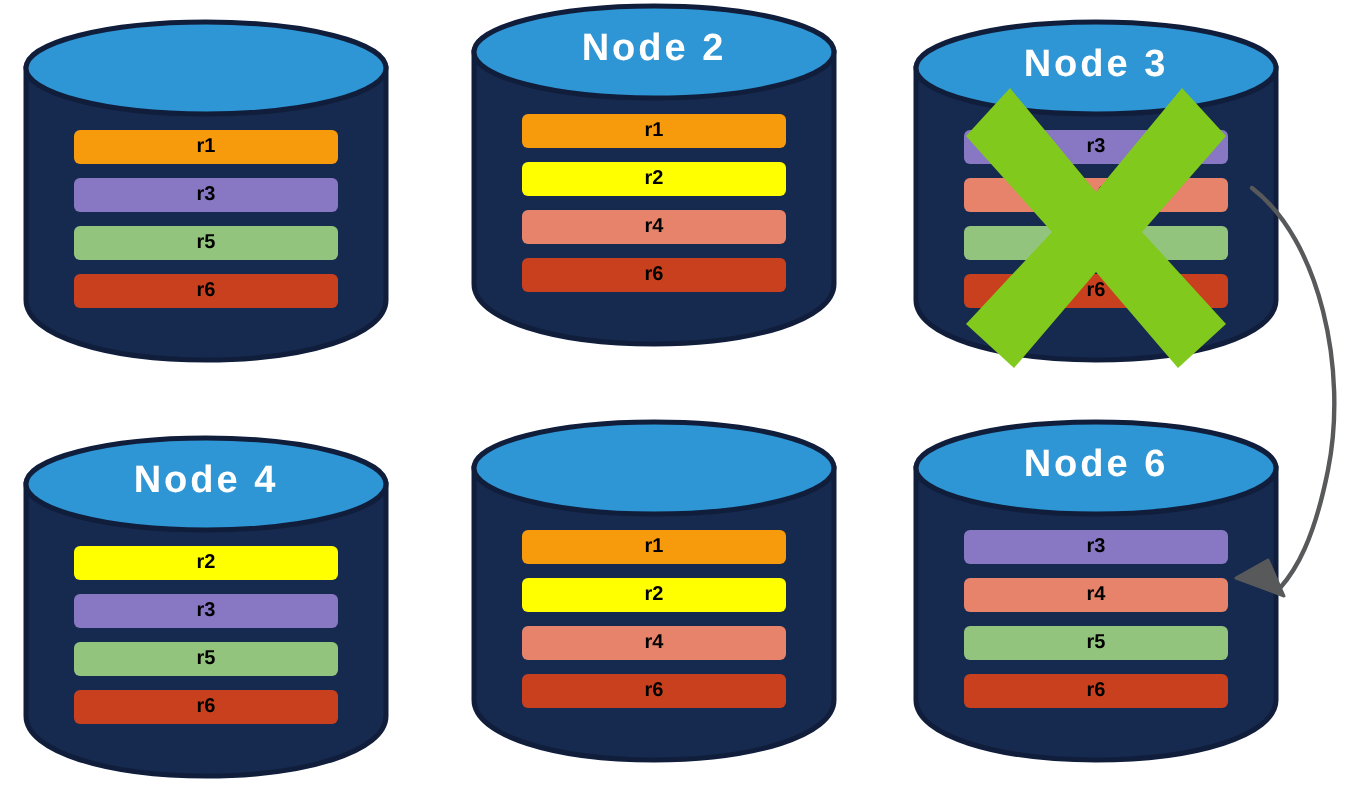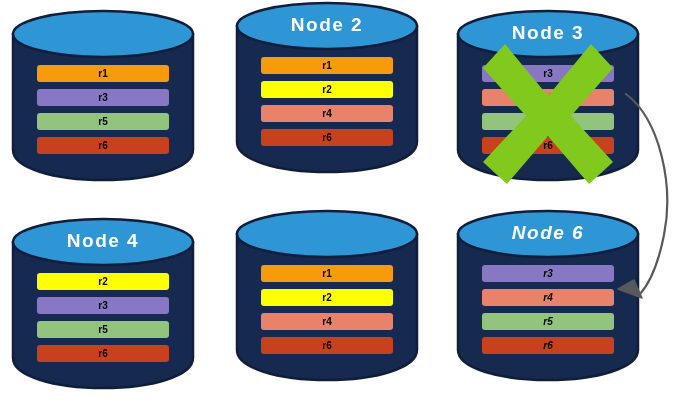--- a/index.html
+++ b/index.html
@@ -146,21 +146,21 @@
           <path d="M 3 26 L 3 142 C 3 160, 44 172, 93 172 C 142 172, 183 160, 183 142 L 183 26 Z" fill="#16294F" stroke="#101E3C" stroke-width="2.5"></path>
           <ellipse cx="93" cy="26" rx="90" ry="23" fill="#2E96D4" stroke="#101E3C" stroke-width="2.5"></ellipse>
         </svg>
         <div class="bars">
           <div class="bar" style="background: rgb(247, 154, 11);">r1</div>
           <div class="bar" style="background: rgb(255, 255, 0);">r2</div>
           <div class="bar" style="background: rgb(232, 131, 107);">r4</div>
           <div class="bar" style="background: rgb(201, 64, 31);">r6</div>
         </div>
       </div>
-      <div class="node" style="left: 455px; top: 208px; font-style: italic;">
+      <div class="node" style="left: 455px; top: 208px;">
         <svg class="cyl" viewBox="0 0 186 175">
           <path d="M 3 26 L 3 142 C 3 160, 44 172, 93 172 C 142 172, 183 160, 183 142 L 183 26 Z" fill="#16294F" stroke="#101E3C" stroke-width="2.5"></path>
           <ellipse cx="93" cy="26" rx="90" ry="23" fill="#2E96D4" stroke="#101E3C" stroke-width="2.5"></ellipse>
         </svg>
         <div class="node-label">Node  6</div>
         <div class="bars">
           <div class="bar" style="background: rgb(136, 120, 195);">r3</div>
           <div class="bar" style="background: rgb(232, 131, 107);">r4</div>
           <div class="bar" style="background: rgb(146, 196, 125);">r5</div>
           <div class="bar" style="background: rgb(201, 64, 31);">r6</div>

